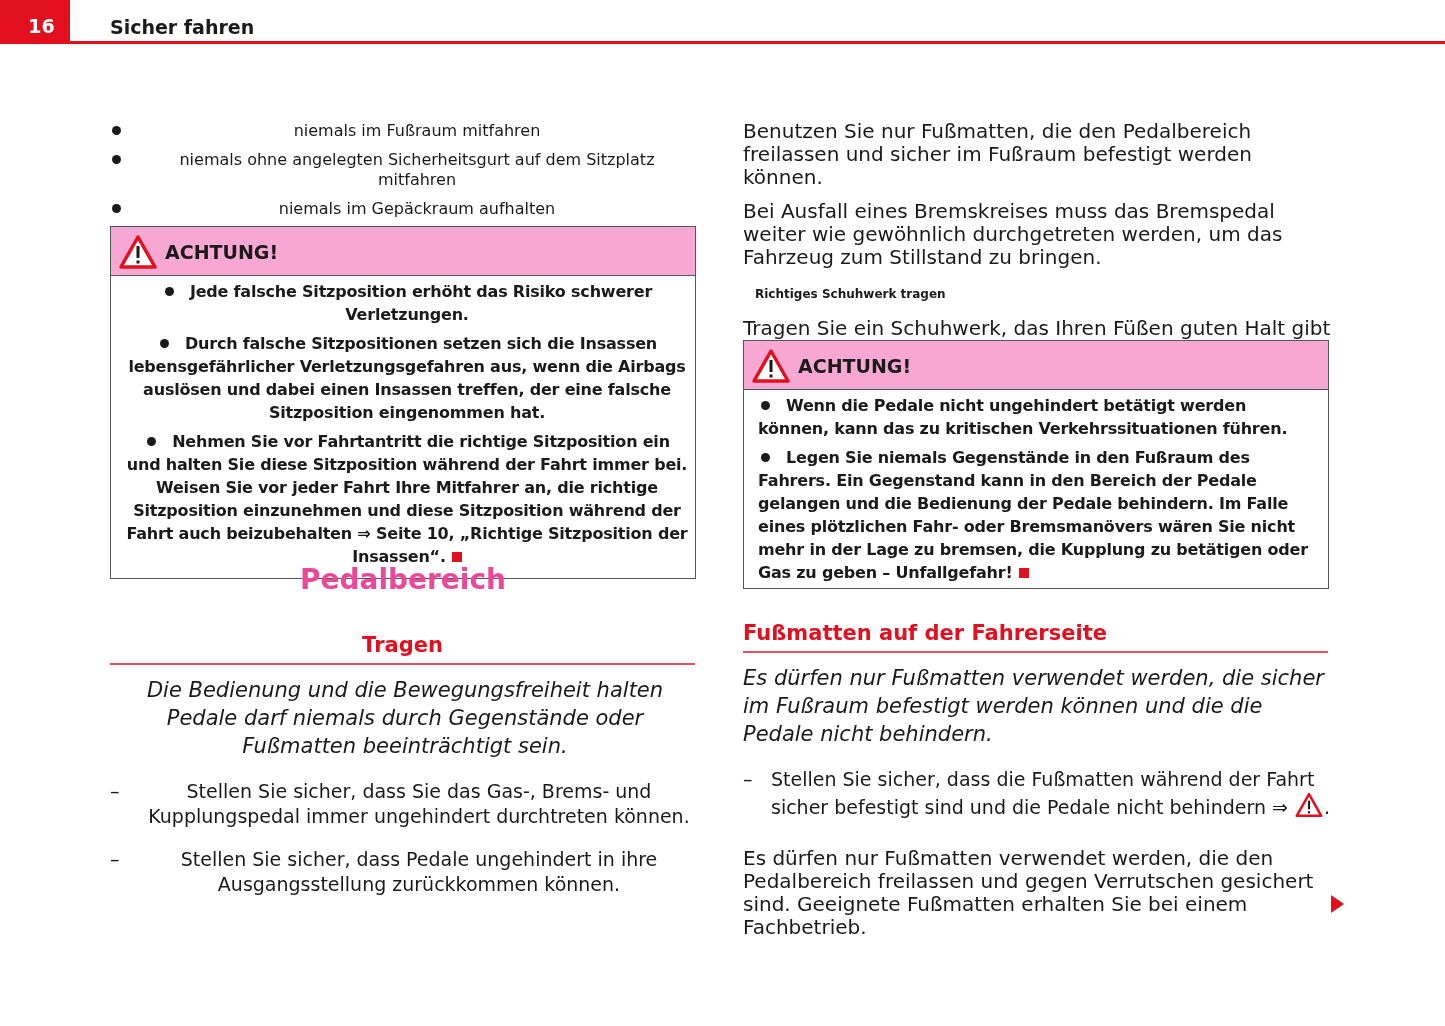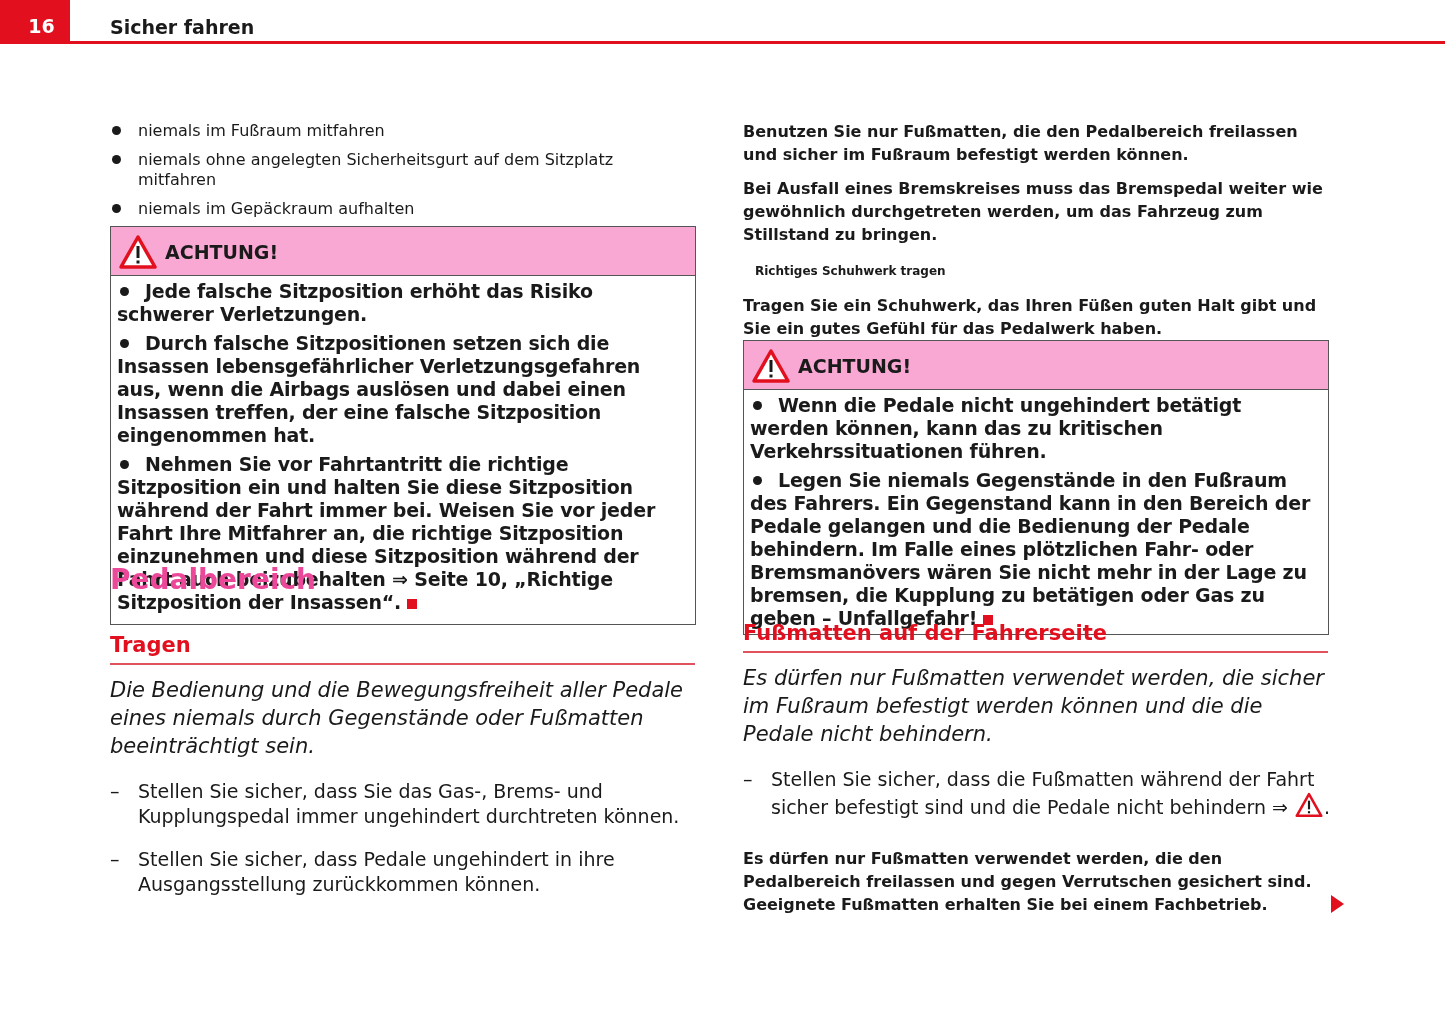--- a/index.html
+++ b/index.html
@@ -6,43 +6,43 @@
   body { width:1445px; height:1026px; position:relative; overflow:hidden;
          font-family:"DejaVu Sans", sans-serif; color:#1a1a1a; }
   .header-bar { position:absolute; left:0; top:0; width:1445px; height:44px; }
   .page-num-box { position:absolute; left:0; top:0; width:70px; height:44px; background:#e2101f; }
   .page-num { position:absolute; left:0; top:15px; width:83px; text-align:center; color:#fff;
               font-weight:bold; font-size:19px; font-family:"DejaVu Sans", sans-serif; }
   .header-title { position:absolute; left:110px; top:16px; font-size:19px; font-weight:bold; color:#1a1a1a; }
   .header-line { position:absolute; left:70px; top:41px; width:1375px; height:3px; background:#e2101f; }
 
   .col { position:absolute; width:586px; }
-  .col-left { left:110px; }
+  .col-left { left:110px;text-align:center; }
   .col-right { left:743px; }
 
   .bullet-list { list-style:none; margin:0; padding:0; }
   .bullet-list li { position:relative; padding-left:28px; font-size:16px; line-height:20px; margin-bottom:9px; }
   .bullet-list li .dot { position:absolute; left:2px; top:5px; width:9px; height:9px; border-radius:50%; background:#1a1a1a; }
 
   .warn-box { border:1.5px solid #555; background:#fff; }
   .warn-head { background:#f9a8d4; height:48px; border-bottom:1.5px solid #555; position:relative; }
   .warn-head svg { position:absolute; left:7px; top:7px; }
   .warn-title { position:absolute; left:54px; top:14px; font-weight:bold; font-size:19px; }
   .warn-body { padding:4px 6px 4px 6px; }
-  .warn-item { font-weight:bold; font-size:19px; line-height:23px; margin-bottom:6px; letter-spacing:-0.2px; }
+  .warn-item { font-weight:bold; font-size:16px; line-height:23px; margin-bottom:6px; letter-spacing:-0.2px;margin-left:8px; }
   .warn-item .wdot { display:inline-block; width:9px; height:9px; border-radius:50%; background:#1a1a1a; margin:0 16px 2px 3px; vertical-align:middle; }
   .end-square { display:inline-block; width:10px; height:10px; background:#e2101f; margin-left:6px; vertical-align:baseline; }
 
   .h1 { font-size:28px; font-weight:bold; color:#ec4899; }
   .h2 { font-size:21px; font-weight:bold; color:#e2101f; padding-bottom:6px; border-bottom:2px solid #e0535d; }
   .intro { font-style:italic; font-size:21px; line-height:28px; }
   .dash-list { list-style:none; margin:0; padding:0; }
   .dash-list li { position:relative; padding-left:28px; font-size:19px; line-height:25px; margin-bottom:18px; }
   .dash-list li .dash { position:absolute; left:0; top:0; }
-  .para { font-size:16px; line-height:23px; margin:0 0 11px 0;font-weight:bold; }
+  .para { font-size:20px; line-height:23px; margin:0 0 11px 0; }
   .para-b { font-size:12px; font-weight:bold; line-height:22px; margin:12px; }
   .next-arrow { position:absolute; left:1331px; top:895px; width:0; height:0;
                 border-top:9px solid transparent; border-bottom:9px solid transparent; border-left:13px solid #e2101f; }
 </style>
 </head>
 <body>
 
 <div class="header-bar">
   <div class="page-num-box">
     <div class="page-num">16</div>
@@ -75,21 +75,21 @@
       <span>⇒</span>
       <span>Seite 10, „Richtige Sitzposition der Insassen“.</span><span class="end-square"></span>
     </div>
   </div>
 </div>
 
 <div class="col col-left h1" style="top:563px;">Pedalbereich</div>
 
 <div class="col col-left h2" style="top:633px; width:585px;">Tragen</div>
 
-<div class="col col-left intro" style="top:676px; width:590px;">Die Bedienung und die Bewegungsfreiheit aller Pedale eines niemals durch Gegenstände oder Fußmatten beeinträchtigt sein.</div>
+<div class="col col-left intro" style="top:676px; width:590px;">Die Bedienung und die Bewegungsfreiheit halten Pedale darf niemals durch Gegenstände oder Fußmatten beeinträchtigt sein.</div>
 
 <div class="col col-left" style="top:779px; width:590px;">
   <ul class="dash-list">
     <li><span class="dash">–</span><span>Stellen Sie sicher, dass Sie das Gas-, Brems- und Kupplungspedal immer ungehindert durchtreten können.</span></li>
     <li><span class="dash">–</span><span>Stellen Sie sicher, dass Pedale ungehindert in ihre Ausgangsstellung zurückkommen können.</span></li>
   </ul>
 </div>
 
 <div class="col col-right" style="top:120px; width:590px;">
   <p class="para">Benutzen Sie nur Fußmatten, die den Pedalbereich freilassen und sicher im Fußraum befestigt werden können.</p>

